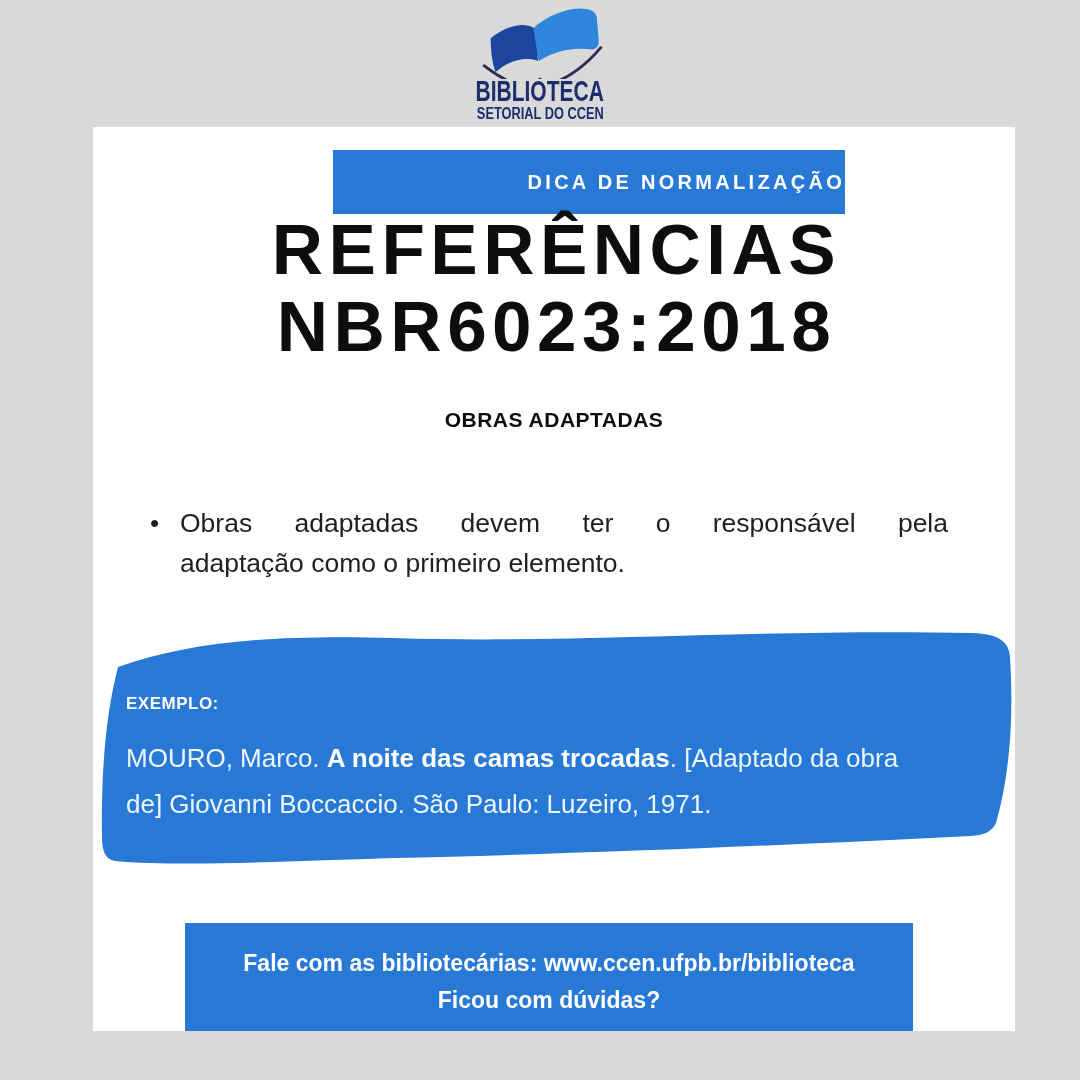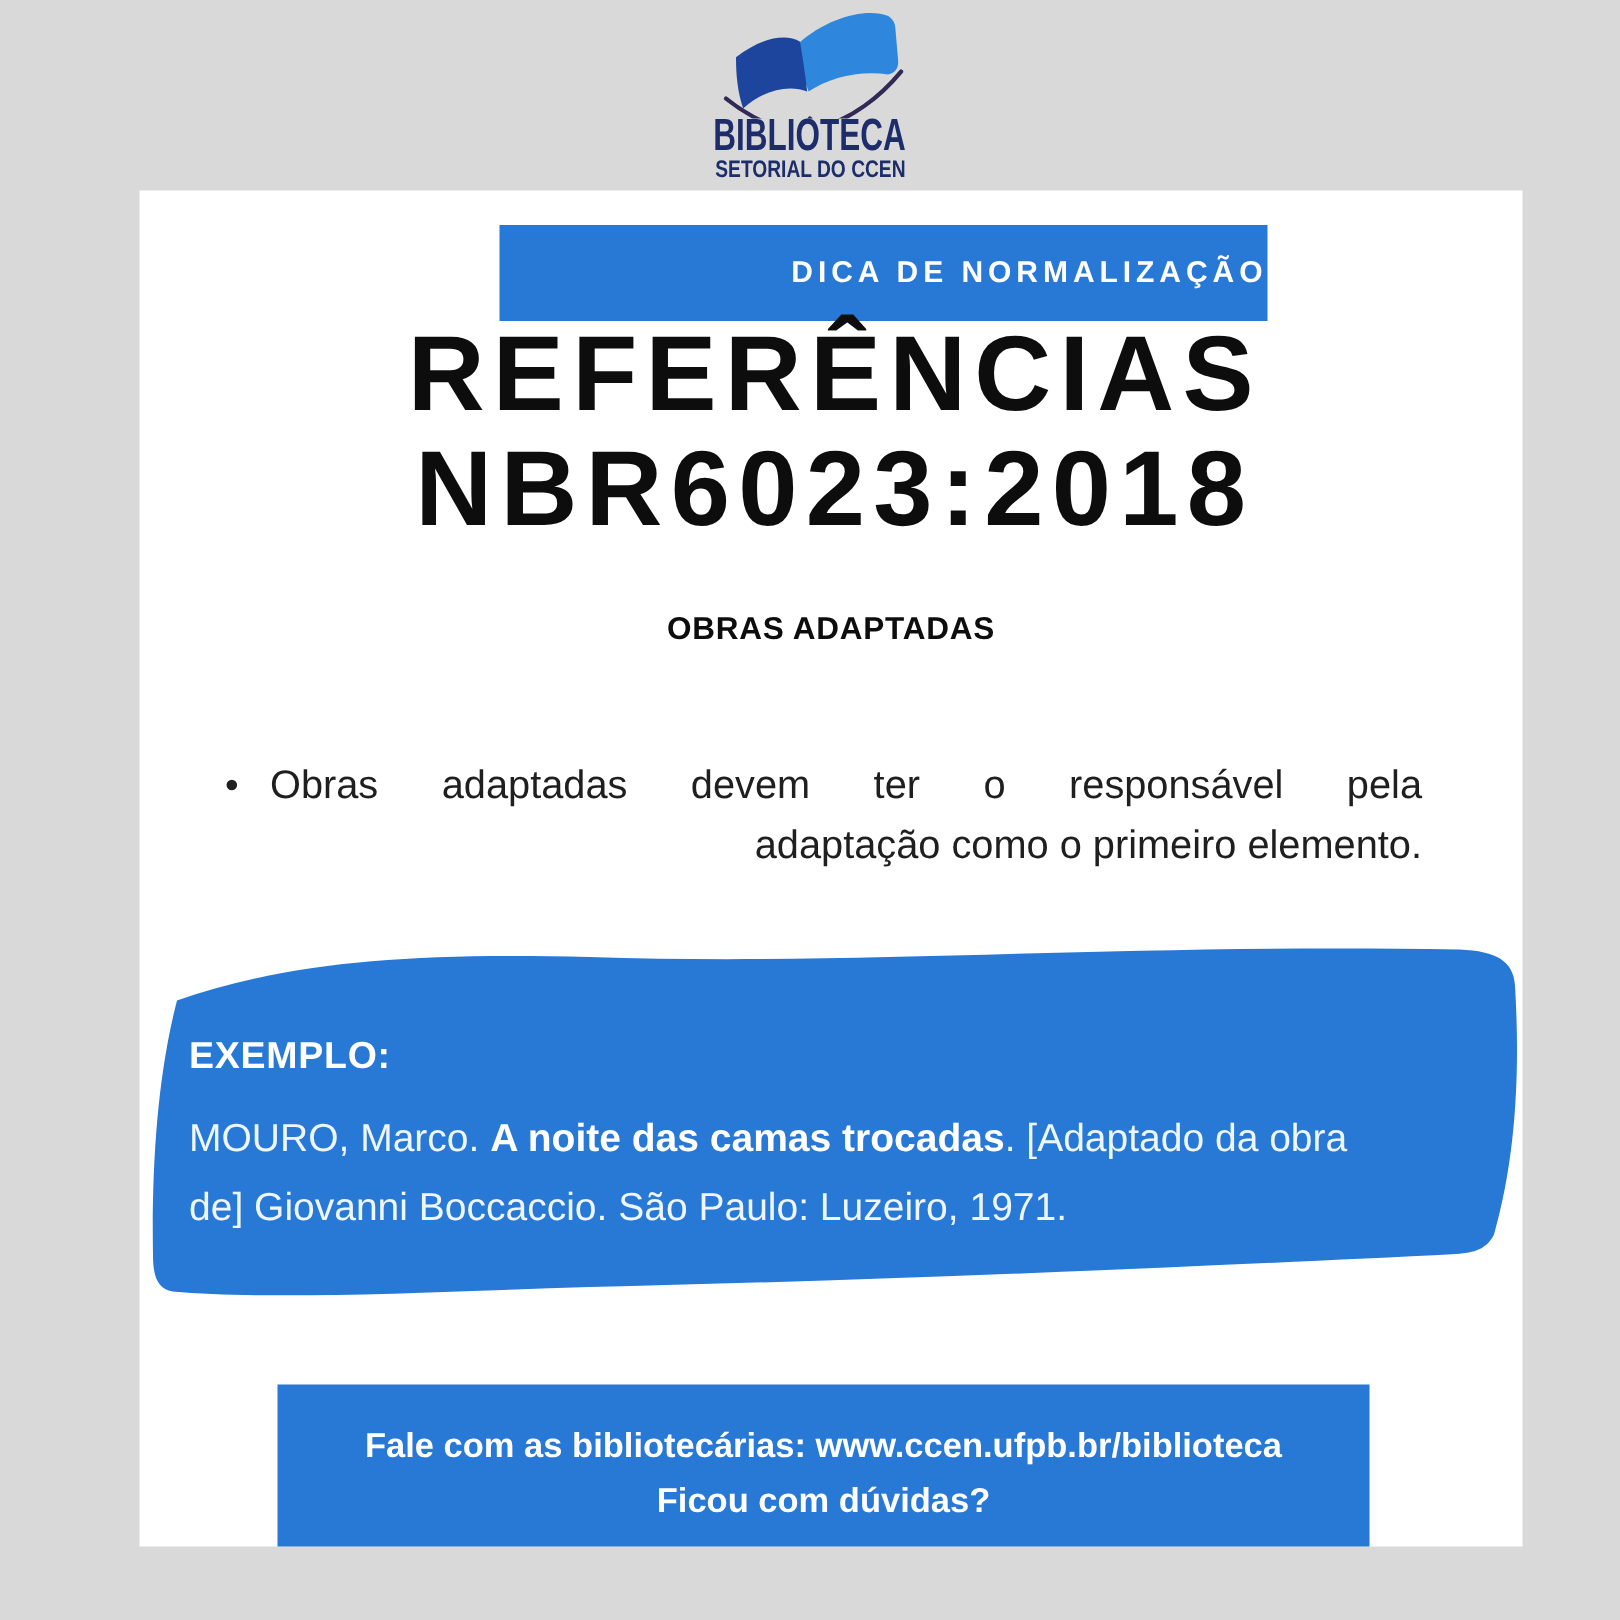--- a/index.html
+++ b/index.html
@@ -43,26 +43,26 @@
 
   
   .section-heading{position:absolute;left:0;top:277px;width:100%;text-align:center;
     color:var(--title-text);font-weight:bold;font-size:21px;line-height:32px;letter-spacing:0.5px;}
 
   
   .bullet{position:absolute;left:57px;top:376px;width:798px;display:flex;color:var(--body-text);}
   .bullet-dot{flex:0 0 30px;font-size:26px;line-height:40px;}
   .bullet-body{flex:1;font-size:26.5px;line-height:40px;}
   .bullet-line-justified{text-align:justify;text-align-last:justify;}
-  .bullet-line{text-align:right;}
+  .bullet-line{text-align:left;}
 
   
   .example-shape{position:absolute;left:0;top:500px;width:922px;height:246px;}
   .example-text{position:absolute;left:33px;top:562px;width:856px;color:#fff;}
-  .example-heading{font-size:25px;font-weight:bold;letter-spacing:0.5px;line-height:30px;}
+  .example-heading{font-size:17px;font-weight:bold;letter-spacing:0.5px;line-height:30px;}
   .example-ref{margin-top:16px;font-size:26px;line-height:46px;color:#eef6fd;}
   .ref-line{white-space:nowrap;}
   .ref-bold{font-weight:bold;color:#ffffff;margin-top:43px;}
 
   
   .footer-banner{position:absolute;left:92px;top:796px;width:728px;height:108px;background:var(--accent-blue);
     text-align:center;color:var(--banner-text);font-weight:bold;font-size:23px;line-height:37px;padding-top:22px;}
 </style>
 </head>
 <body>

